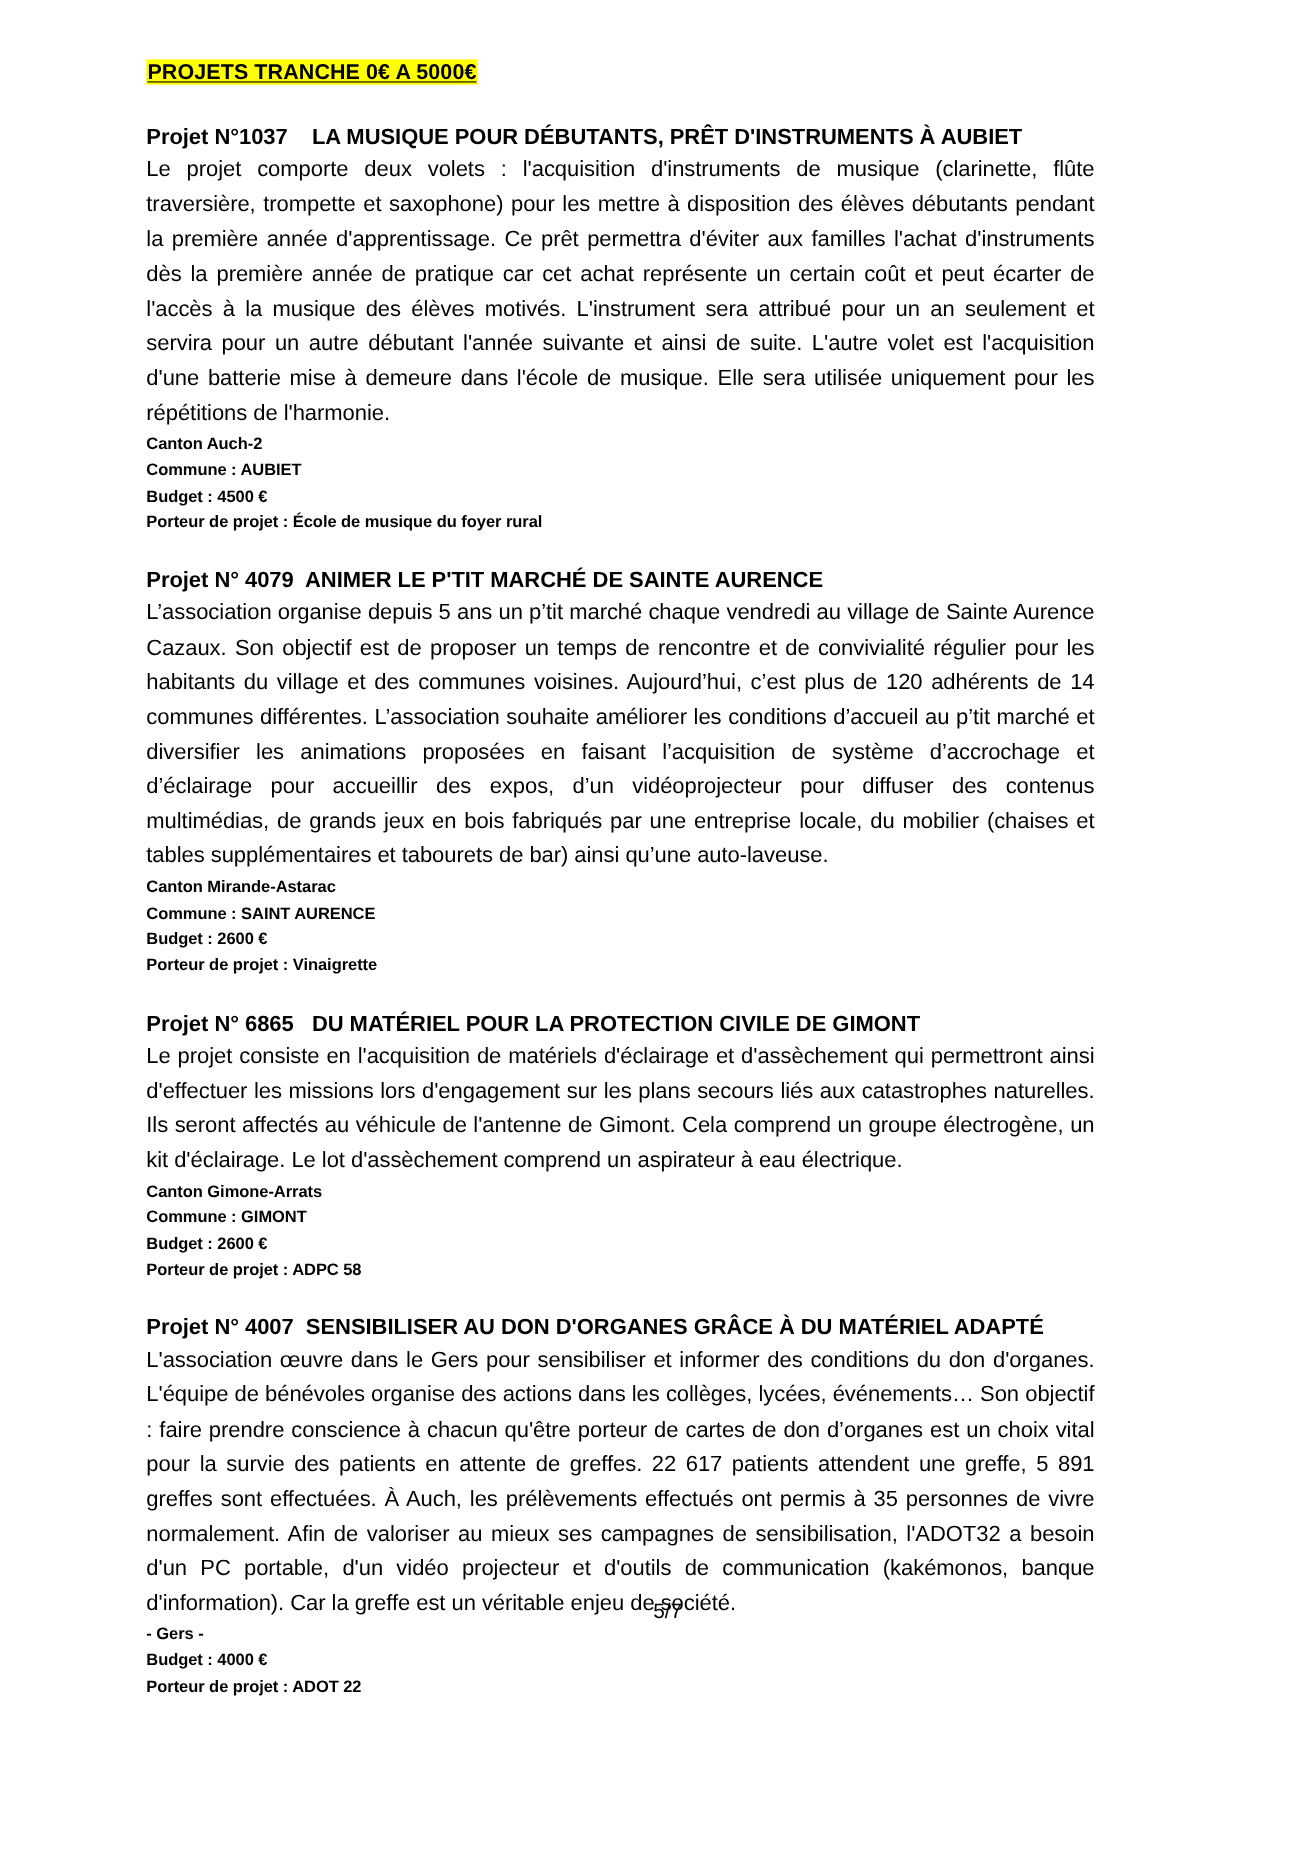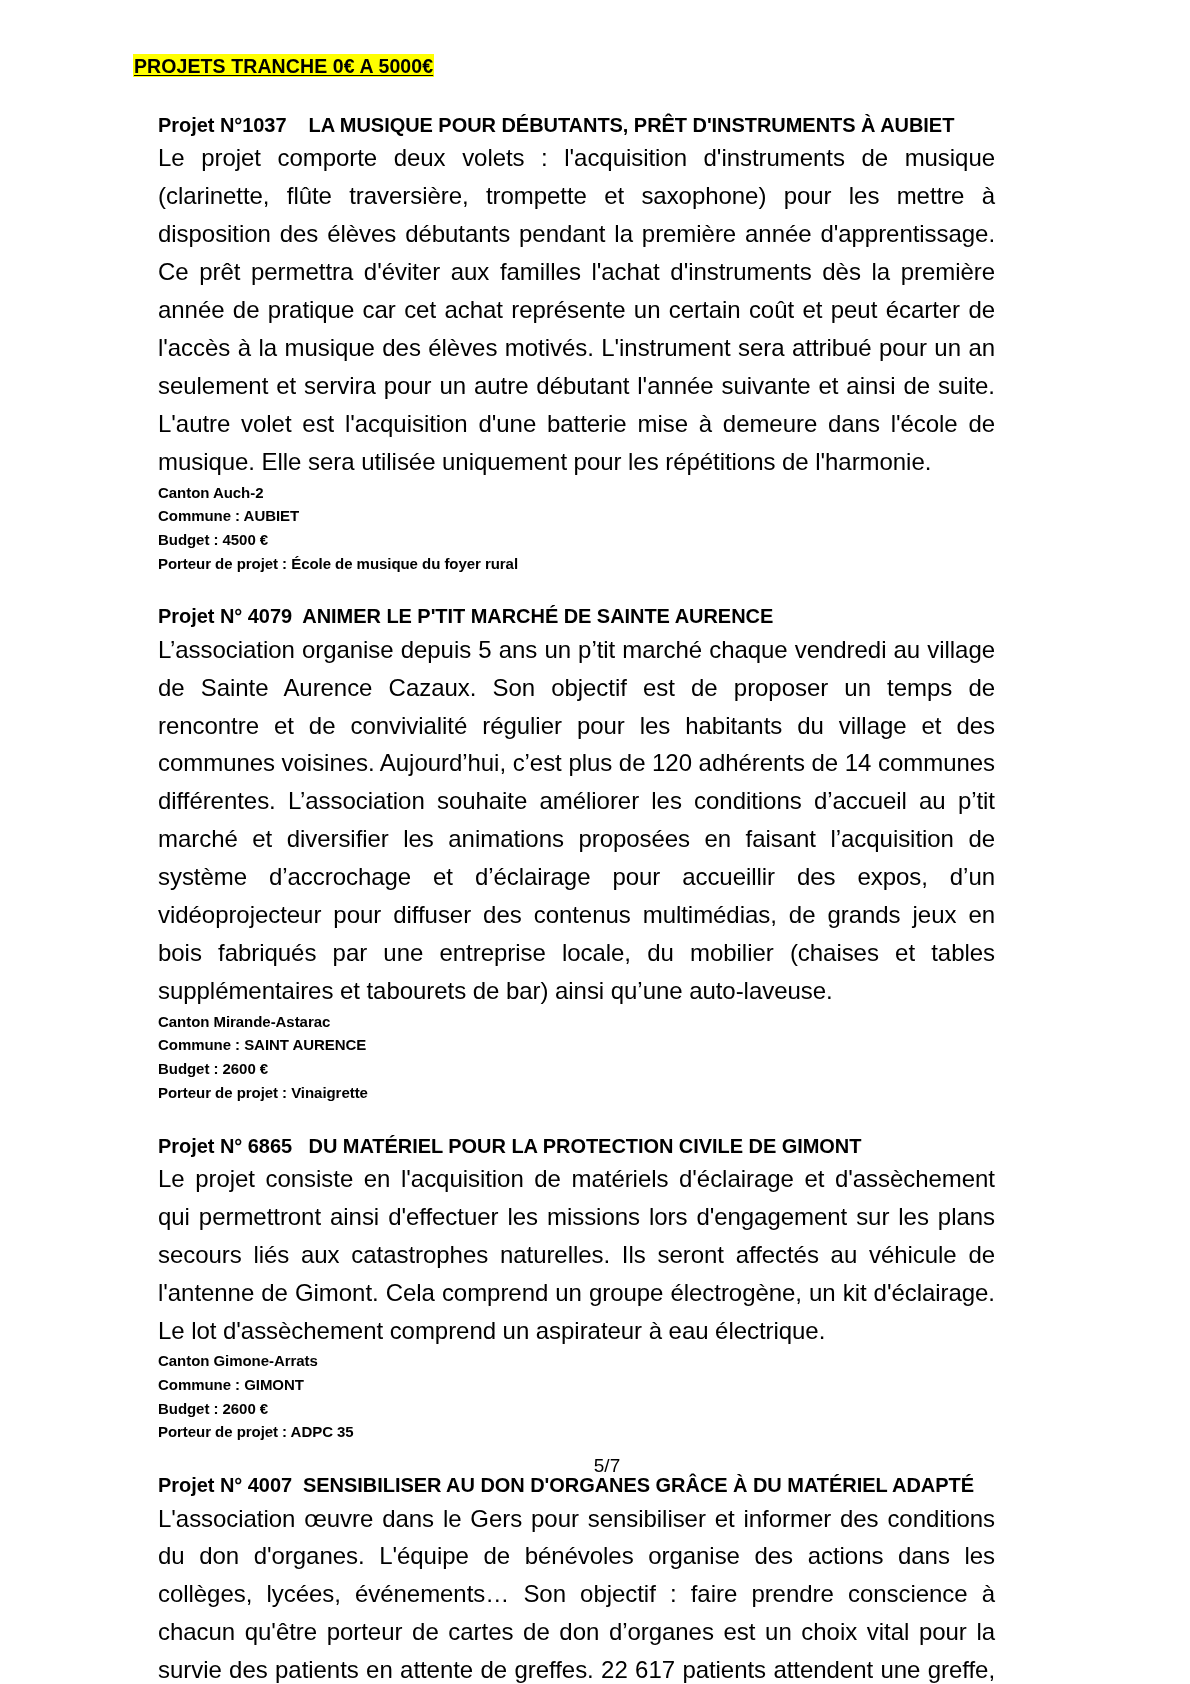--- a/index.html
+++ b/index.html
@@ -33,35 +33,34 @@
     display: inline-block;
   }
   .doc-title .hl {
     background: #ffff00;
     text-decoration: underline;
     text-underline-offset: 2px;
     padding: 1px 1px 0 1px;
   }
   .project {
     margin-bottom: 0;
-    margin-left: 25px;
   }
   .project-gap {
     height: 28px;
   }
   .project-title {
     font-size: 20px;
     font-weight: bold;
     line-height: 1.32;
     margin: 0 0 1px 0;
     white-space: pre;
     letter-spacing: -0.05px;
   }
   .project-body {
-    font-size: 24px;
+    font-size: 20px;
     line-height: 1.58;
     text-align: justify;
     text-justify: inter-word;
     margin: 0;
     hyphens: none;
     letter-spacing: -0.05px;
   }
   .meta {
     font-size: 15px;
     font-weight: bold;
@@ -113,21 +112,21 @@
 
     <div class="project-gap"></div>
 
     
     <div class="project">
       <p class="project-title">Projet N° 6865   DU MATÉRIEL POUR LA PROTECTION CIVILE DE GIMONT</p>
       <p class="project-body">Le projet consiste en l'acquisition de matériels d'éclairage et d'assèchement qui permettront ainsi d'effectuer les missions lors d'engagement sur les plans secours liés aux catastrophes naturelles. Ils seront affectés au véhicule de l'antenne de Gimont. Cela comprend un groupe électrogène, un kit d'éclairage. Le lot d'assèchement comprend un aspirateur à eau électrique.</p>
       <p class="meta">Canton Gimone-Arrats</p>
       <p class="meta">Commune : GIMONT</p>
       <p class="meta">Budget : 2600 €</p>
-      <p class="meta">Porteur de projet : ADPC 35</p>
+      <p class="meta">Porteur de projet : ADPC 58</p>
     </div>
 
     <div class="project-gap"></div>
 
     
     <div class="project">
       <p class="project-title">Projet N° 4007  SENSIBILISER AU DON D'ORGANES GRÂCE À DU MATÉRIEL ADAPTÉ</p>
       <p class="project-body">L'association œuvre dans le Gers pour sensibiliser et informer des conditions du don d'organes. L'équipe de bénévoles organise des actions dans les collèges, lycées, événements… Son objectif : faire prendre conscience à chacun qu'être porteur de cartes de don d’organes est un choix vital pour la survie des patients en attente de greffes. 22 617 patients attendent une greffe, 5 891 greffes sont effectuées. À Auch, les prélèvements effectués ont permis à 35 personnes de vivre normalement. Afin de valoriser au mieux ses campagnes de sensibilisation, l'ADOT32 a besoin d'un PC portable, d'un vidéo projecteur et d'outils de communication (kakémonos, banque d'information). Car la greffe est un véritable enjeu de société.</p>
       <p class="meta">- Gers -</p>
       <p class="meta">Budget : 4000 €</p>

